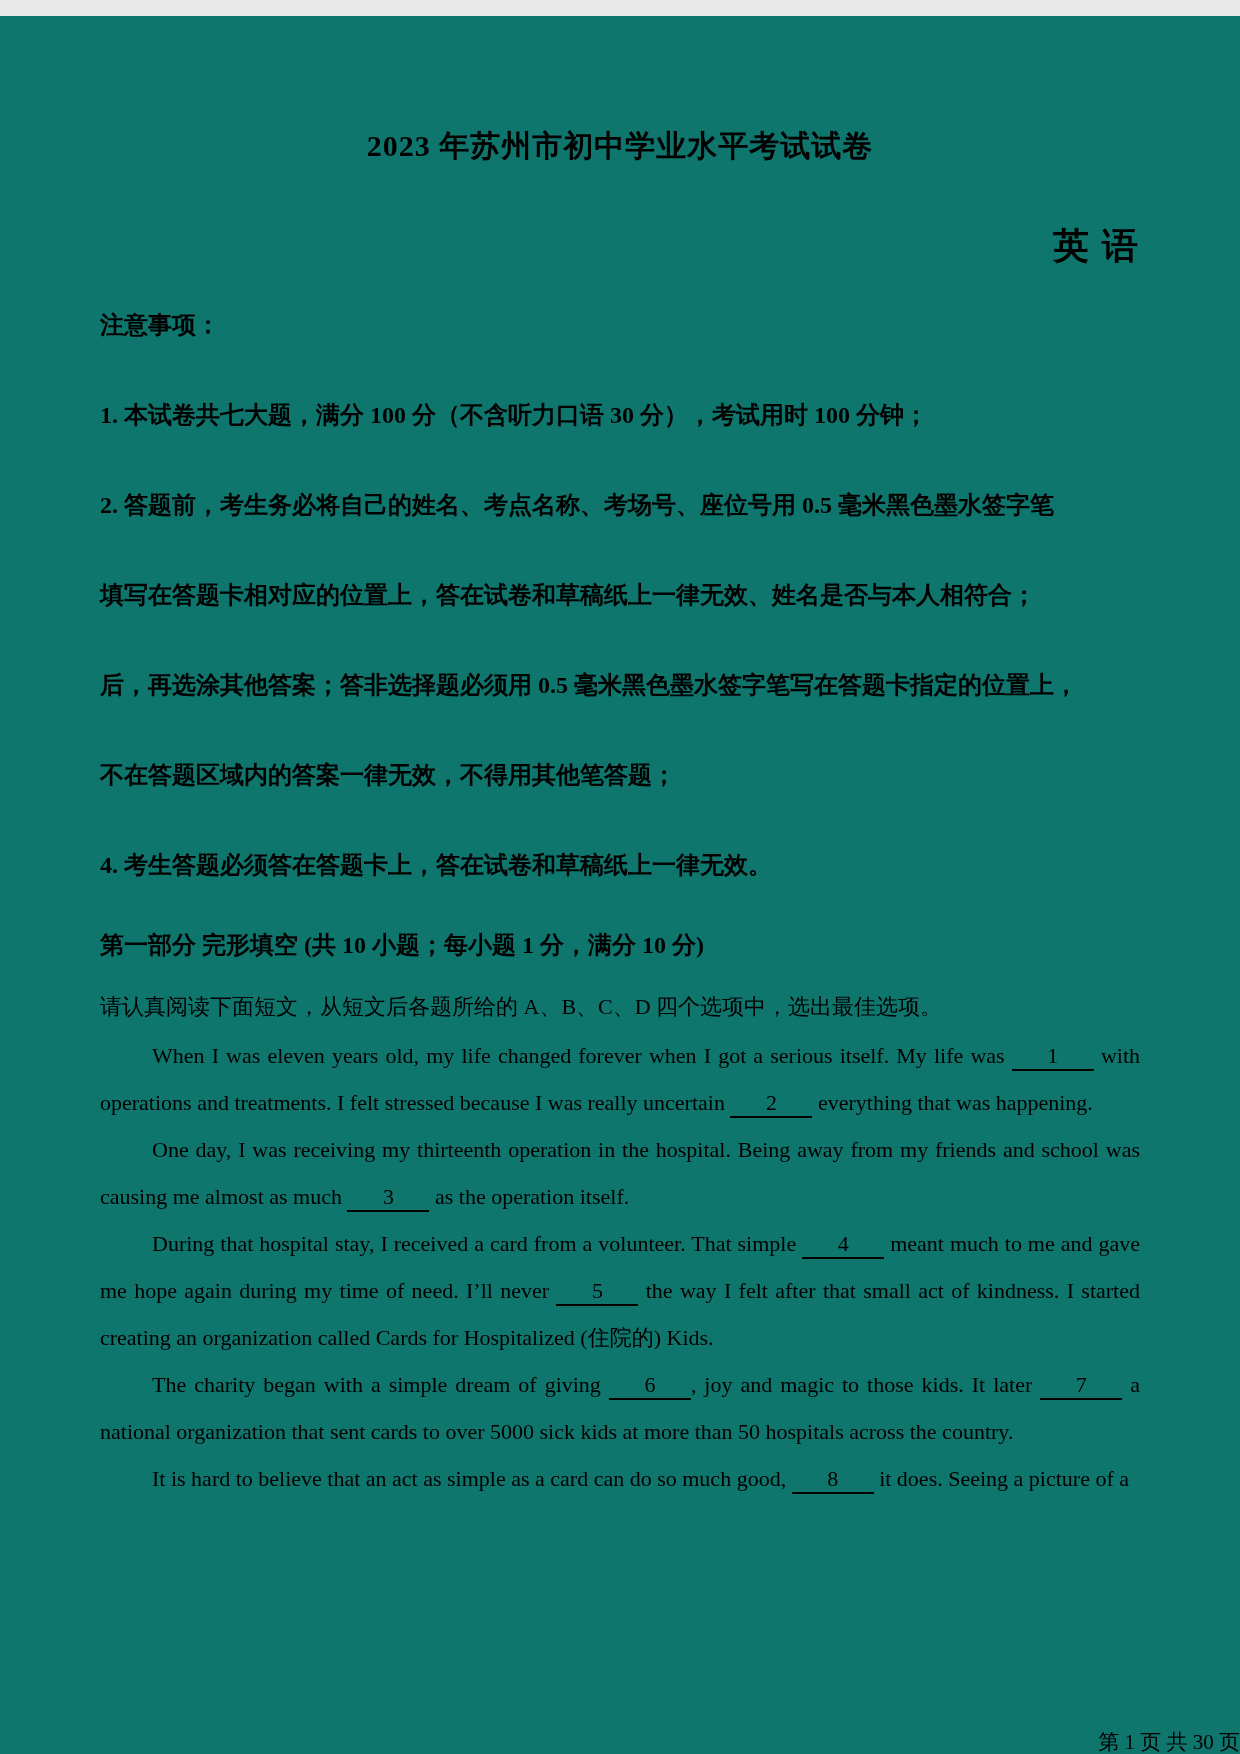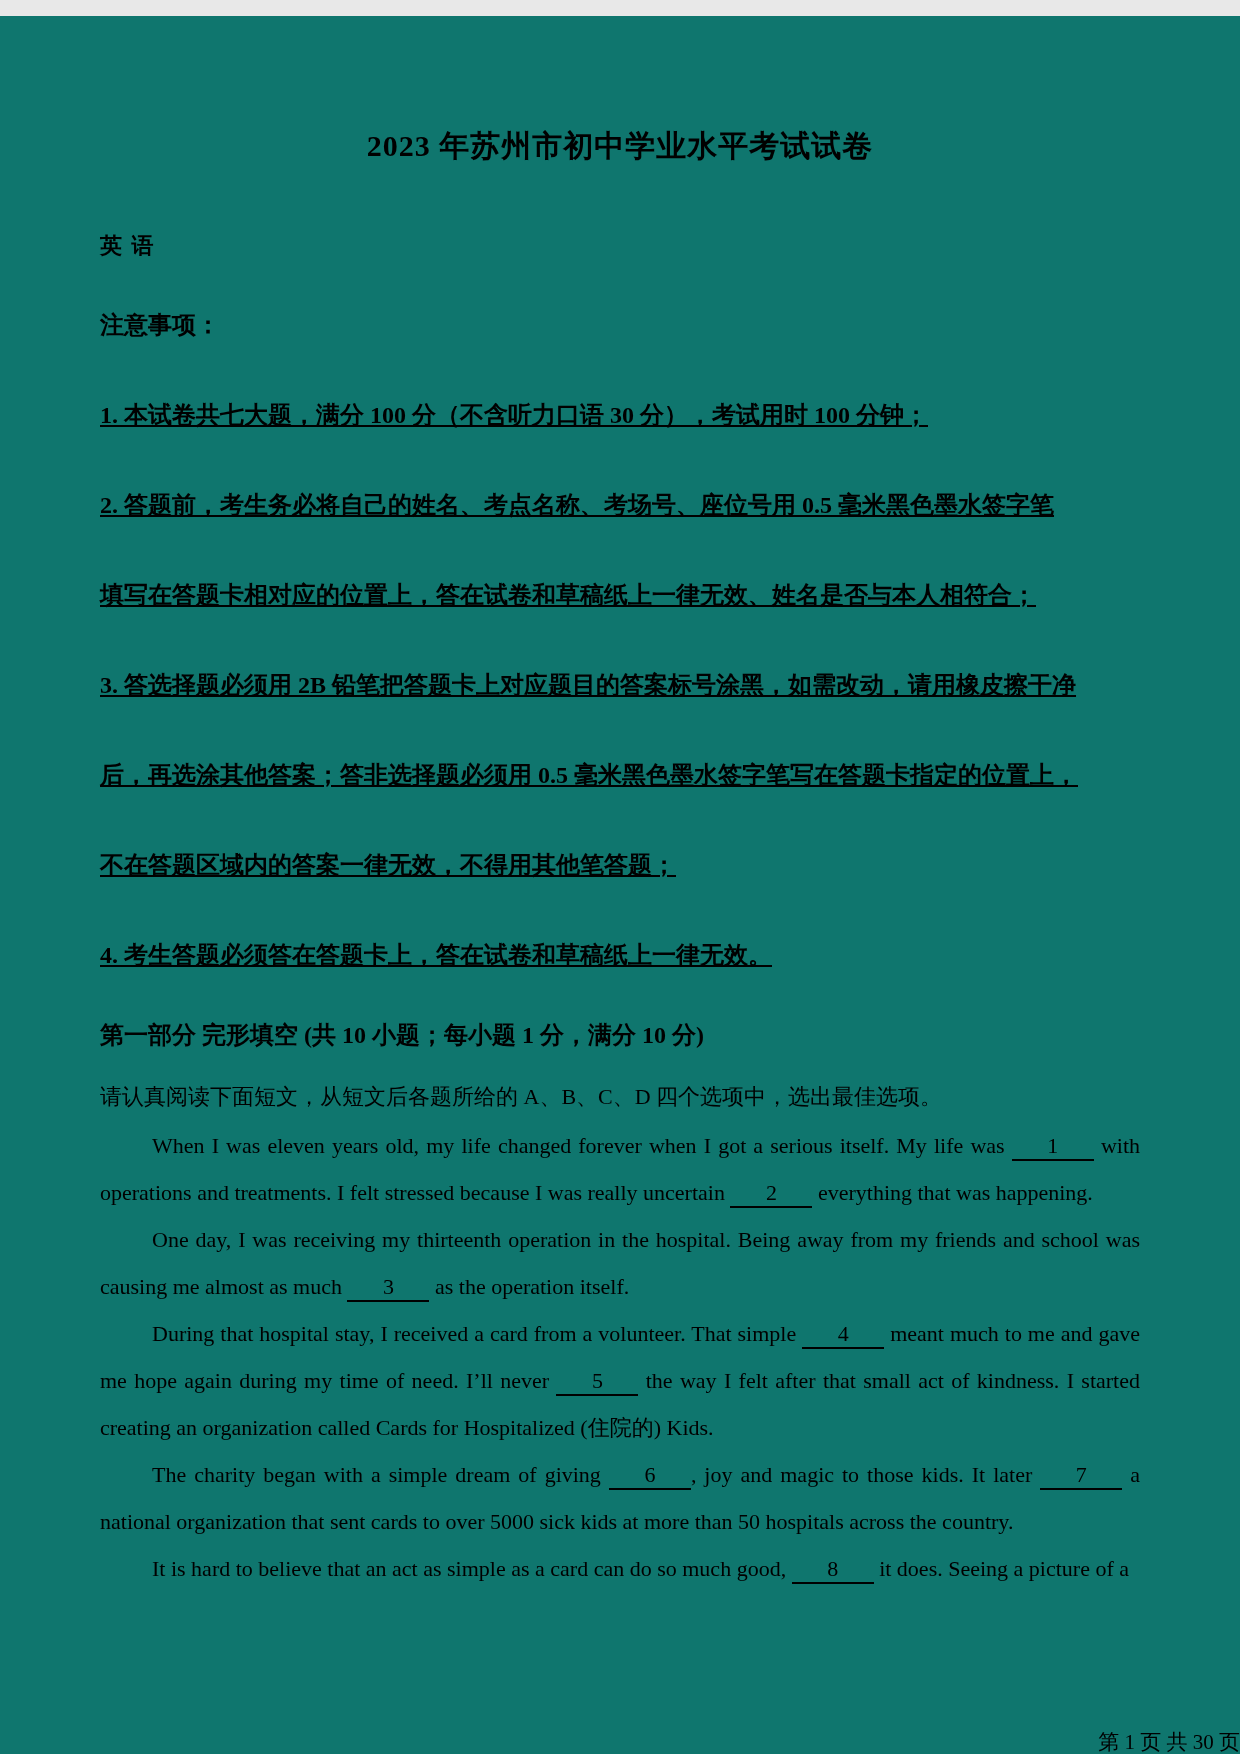--- a/index.html
+++ b/index.html
@@ -20,39 +20,38 @@
     font-weight: bold;
     font-size: 30px;
     line-height: 36px;
     text-align: center;
     letter-spacing: 1px;
   }
   .subject {
     margin: 64px 0 0 0;
     font-family: "Liberation Serif", serif;
     font-weight: bold;
-    font-size: 22px;
+    font-size: 36px;
     line-height: 36px;
-    text-align: left;
+    text-align: right;
     letter-spacing: 2px;
   }
   .notice-heading {
     margin-top: 44px;
     font-family: "Liberation Serif", serif;
     font-weight: bold;
     font-size: 24px;
     line-height: 34px;
   }
   .notice-line {
     margin-top: 56px;
     font-family: "Liberation Serif", serif;
     font-weight: bold;
     font-size: 24px;
     line-height: 34px;
-    text-decoration: underline;
   }
   .section-heading {
     margin-top: 46px;
     font-family: "Liberation Serif", serif;
     font-weight: bold;
     font-size: 24px;
     line-height: 34px;
   }
   .section-intro {
     margin-top: 28px;
@@ -95,21 +94,20 @@
 <div class="page">
   <div class="content">
 
     <h1 class="title">2023 年苏州市初中学业水平考试试卷</h1>
     <h2 class="subject">英 语</h2>
 
     <div class="notice-heading">注意事项：</div>
     <div class="notice-line">1. 本试卷共七大题，满分 100 分（不含听力口语 30 分），考试用时 100 分钟；</div>
     <div class="notice-line">2. 答题前，考生务必将自己的姓名、考点名称、考场号、座位号用 0.5 毫米黑色墨水签字笔</div>
     <div class="notice-line">填写在答题卡相对应的位置上，答在试卷和草稿纸上一律无效、姓名是否与本人相符合；</div>
-    <div class="notice-line">3. 答选择题必须用 2B 铅笔把答题卡上对应题目的答案标号涂黑，如需改动，请用橡皮擦干净</div>
     <div class="notice-line">后，再选涂其他答案；答非选择题必须用 0.5 毫米黑色墨水签字笔写在答题卡指定的位置上，</div>
     <div class="notice-line">不在答题区域内的答案一律无效，不得用其他笔答题；</div>
     <div class="notice-line">4. 考生答题必须答在答题卡上，答在试卷和草稿纸上一律无效。</div>
 
     <div class="section-heading">第一部分 完形填空 (共 10 小题；每小题 1 分，满分 10 分)</div>
     <div class="section-intro">请认真阅读下面短文，从短文后各题所给的 A、B、C、D 四个选项中，选出最佳选项。</div>
 
     <div class="passage">
       <p class="para"><span>When I was eleven years old, my life changed forever when I got a serious itself. My life was </span><span class="blank">1</span><span> with operations and treatments. I felt stressed because I was really uncertain </span><span class="blank">2</span><span> everything that was happening.</span></p>
       <p class="para"><span>One day, I was receiving my thirteenth operation in the hospital. Being away from my friends and school was causing me almost as much </span><span class="blank">3</span><span> as the operation itself.</span></p>

